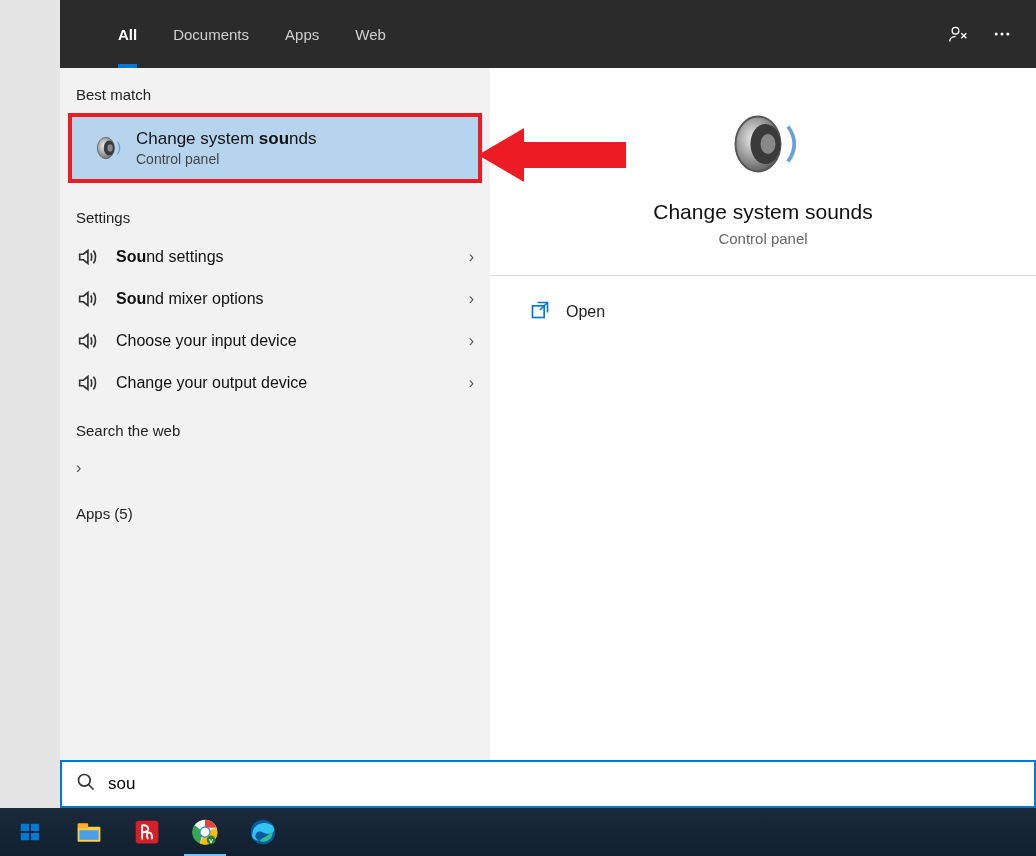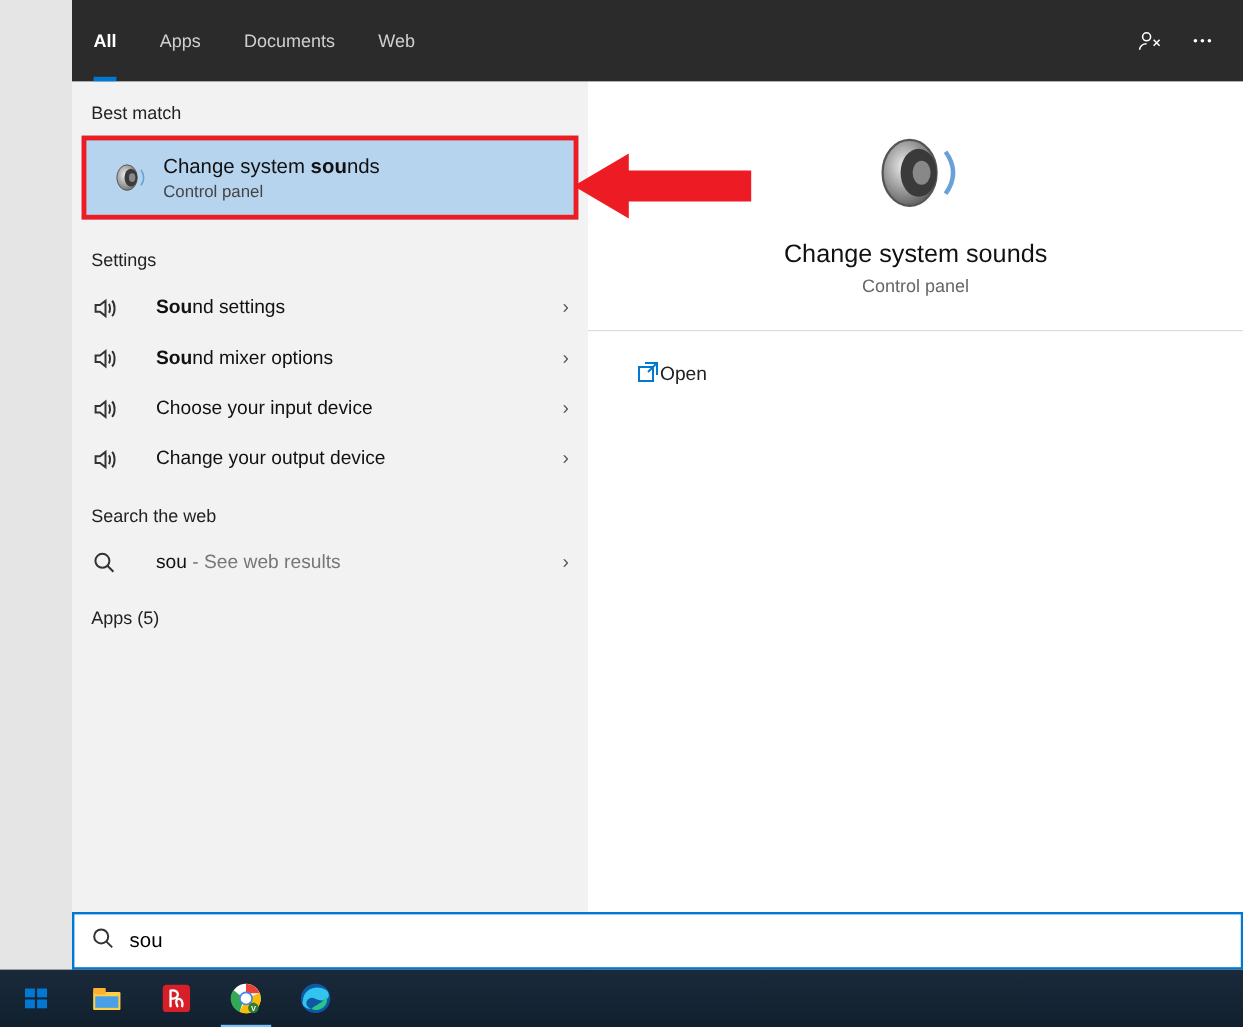--- a/index.html
+++ b/index.html
@@ -25,21 +25,21 @@
   }
   .tabs { display: flex; height: 100%; align-items: stretch; }
   .tab {
     display: flex; align-items: center;
     padding: 0 18px;
     color: #d0d0d0;
     font-size: 15px;
     cursor: pointer;
     position: relative;
   }
-  .tab.active { color: #fff; font-weight: 600; }
+  .tab.active { color: #fff; font-weight: 600; margin-left: 40px; }
   .tab.active::after {
     content: "";
     position: absolute; left: 18px; right: 18px; bottom: 0;
     height: 4px; background: #0078d4;
   }
   .tab .caret { margin-left: 6px; font-size: 11px; }
   .tabs-spacer { flex: 1; }
   .tabs-icon { width: 44px; display:flex; align-items:center; justify-content:center; cursor:pointer; color:#fff; font-size:18px; }
 
   
@@ -67,37 +67,37 @@
   .bm-sub { font-size:14px; color:#444; margin-top:2px; }
 
   
   .list-item {
     display:flex; align-items:center;
     padding: 10px 16px;
     font-size:16px; color:#111;
     cursor:pointer;
     justify-content: space-between;
   }
-  .li-left { display:flex; align-items:center; gap:32px; }
+  .li-left { display:flex; align-items:center; gap:18px; }
   .li-icon { width:22px; display:flex; justify-content:center; color:#333; }
   .chevron { color:#555; font-size:16px; }
   .bold { font-weight:600; }
   .gray { color:#777; }
 
   
   .preview-top {
     display:flex; flex-direction:column; align-items:center;
     padding: 36px 20px 28px 20px;
     border-bottom:1px solid #ddd;
   }
   .preview-title { font-size:21px; color:#111; margin-top:16px; }
   .preview-sub { font-size:15px; color:#666; margin-top:6px; }
   .preview-actions { padding: 10px 0; }
   .action-row {
-    display:flex; align-items:center; gap:0;
+    display:flex; align-items:center; gap:16px;
     padding: 14px 40px; font-size:16px; color:#222; cursor:pointer;
   }
   .action-icon { color:#0078d4; }
 
   
   .search-bar {
     position:absolute;
     left:60px; bottom:48px;
     width:976px; height:48px;
     background:#fff;
@@ -148,24 +148,24 @@
 <div class="left-strip"></div>
 
 <div class="search-panel">
 
   <div class="tabs-bar">
     <div class="tabs">
       <div class="tab active">
           <span>All</span>
         </div>
       <div class="tab">
+          <span>Documents</span>
+        </div>
+      <div class="tab">
           <span>Apps</span>
-        </div>
-      <div class="tab">
-          <span>Documents</span>
         </div>
       <div class="tab">
           <span>Web</span>
         </div>
     </div>
     <div class="tabs-spacer"></div>
     <div class="tabs-icon">
       <svg width="20" height="20" viewBox="0 0 24 24" fill="none" stroke="currentColor" stroke-width="1.6">
           <circle cx="9" cy="8" r="4"></circle>
           <path d="M2 21c0-3.5 3-6 7-6"></path>
@@ -261,29 +261,20 @@
               </svg>
           </span>
           <span><span class="bold"></span><span>Change your output device</span></span>
         </div>
         <span class="chevron">›</span>
       </div>
 
       <div class="section-header">Search the web</div>
 
       <div class="list-item">
-        <div class="li-left">
-          <span class="li-icon">
-            <svg width="20" height="20" viewBox="0 0 24 24" fill="none" stroke="currentColor" stroke-width="2">
-                <circle cx="10" cy="10" r="7"></circle>
-                <line x1="21" y1="21" x2="15" y2="15"></line>
-              </svg>
-          </span>
-          <span><span>sou</span><span class="gray"> - See web results</span></span>
-        </div>
         <span class="chevron">›</span>
       </div>
 
       <div class="section-header">Apps (5)</div>
 
     </div>
 
     <div class="right-col">
       <div class="preview-top">
         <svg class="speaker-big" viewBox="0 0 64 64">

